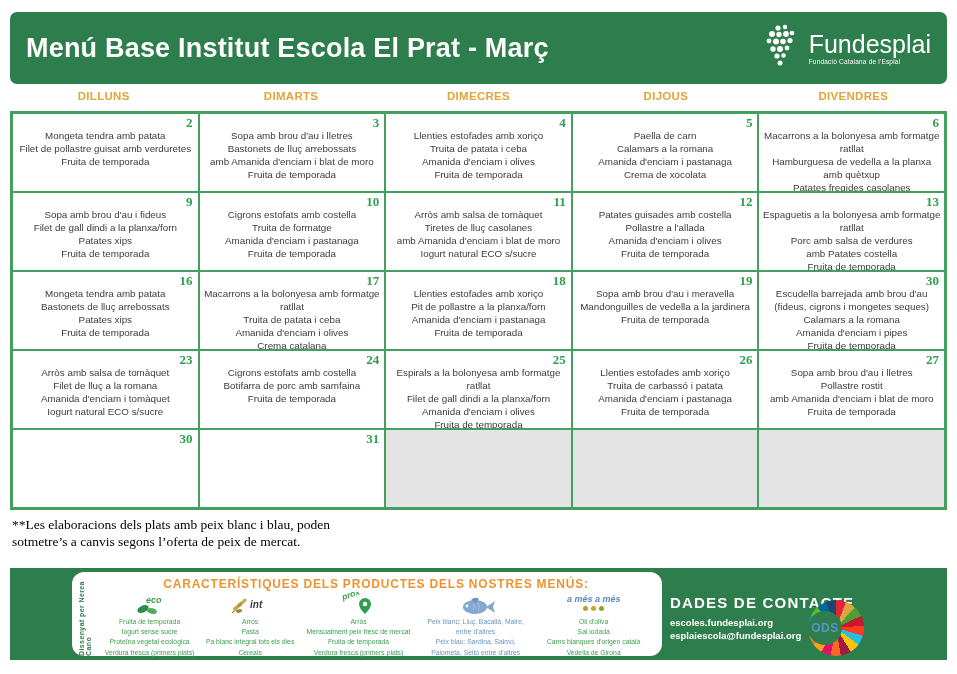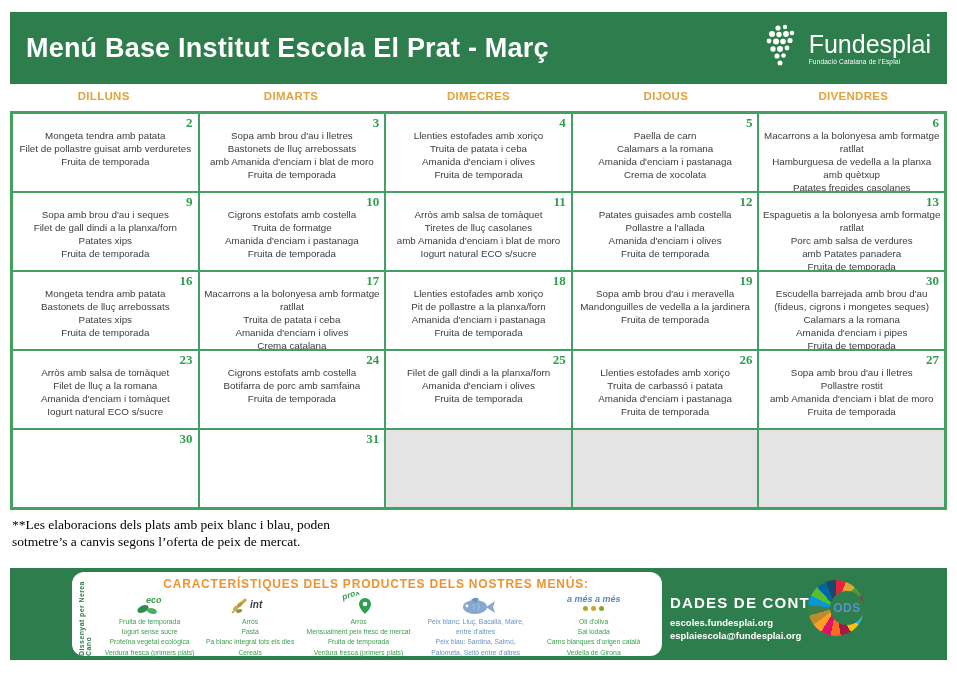--- a/index.html
+++ b/index.html
@@ -2,21 +2,21 @@
 <html><head>
 <meta charset="utf-8">
 <style>
   html,body{margin:0;padding:0;background:#fff;}
   body{width:957px;height:674px;position:relative;overflow:hidden;
        font-family:"Liberation Sans",sans-serif;}
 
   
   .header{position:absolute;left:10px;right:10px;top:12px;height:72px;
           background:#2e7d4c;display:flex;align-items:center;
-          justify-content:space-between;padding:0 16px;box-sizing:border-box;}
+          justify-content:space-between;padding:0 16px;box-sizing:border-box;border-radius:7px;}
   .header-title{color:#fff;font-size:27px;font-weight:bold;letter-spacing:.2px;}
   .logo{display:flex;align-items:center;gap:5px;}
   .logo-text .logo-name{color:#fff;font-size:25px;font-weight:normal;line-height:1;}
   .logo-text .logo-sub{color:#fff;font-size:6.5px;margin-top:1px;letter-spacing:.2px;}
 
   
   .dow-row{position:absolute;left:10px;right:10px;top:90px;display:grid;
            grid-template-columns:repeat(5,1fr);text-align:center;}
   .dow{color:#e2a33b;font-weight:bold;font-size:11.5px;letter-spacing:.3px;}
 
@@ -54,27 +54,27 @@
   .pcol .lines{font-size:6.8px;line-height:1.5;color:#3da04f;margin-top:1px;}
   .pcol.blue .lines{color:#6b94c0;}
   .pcol-label-blue{color:#5b87ba;font-weight:bold;font-style:italic;font-size:9px;}
   .dots{display:flex;justify-content:center;gap:3px;margin-top:2px;}
   .dots i{width:5px;height:5px;border-radius:50%;display:block;}
 
   .contact{position:absolute;left:660px;top:26px;color:#fff;}
   .contact-title{font-size:15px;font-weight:bold;letter-spacing:1.2px;}
   .contact-lines{font-size:9.5px;font-weight:bold;line-height:1.35;margin-top:6px;}
 
-  .sdg{position:absolute;left:798px;top:12px;width:56px;height:56px;border-radius:50%;
+  .sdg{position:absolute;left:798px;top:32px;width:56px;height:56px;border-radius:50%;
        background:conic-gradient(#e5243b 0 21deg,#dda63a 21deg 42deg,#4c9f38 42deg 64deg,
         #c5192d 64deg 85deg,#ff3a21 85deg 106deg,#26bde2 106deg 127deg,#fcc30b 127deg 148deg,
         #a21942 148deg 170deg,#fd6925 170deg 191deg,#dd1367 191deg 212deg,#fd9d24 212deg 233deg,
         #bf8b2e 233deg 254deg,#3f7e44 254deg 276deg,#0a97d9 276deg 297deg,#56c02b 297deg 318deg,
         #00689d 318deg 339deg,#19486a 339deg 360deg);
-       display:flex;align-items:center;justify-content:flex-end;}
+       display:flex;align-items:center;justify-content:flex-start;}
   .sdg-inner{width:34px;height:34px;border-radius:50%;background:#2e7d4c;
        display:flex;align-items:center;justify-content:center;
        color:#5b92c8;font-weight:bold;font-size:12px;letter-spacing:.5px;}
 </style>
 </head>
 <body>
 
 <div class="header">
   <div class="header-title">Menú Base Institut Escola El Prat - Març</div>
   <div class="logo">
@@ -144,21 +144,21 @@
       <div class="menu-line">Crema de xocolata</div>
     </div>
     <div class="cell">
       <div class="day-num">6</div>
       <div class="menu-line">Macarrons a la bolonyesa amb formatge ratllat</div>
       <div class="menu-line">Hamburguesa de vedella a la planxa amb quètxup</div>
       <div class="menu-line">Patates fregides casolanes</div>
     </div>
     <div class="cell">
       <div class="day-num">9</div>
-      <div class="menu-line">Sopa amb brou d'au i seques</div>
+      <div class="menu-line">Sopa amb brou d'au i fideus</div>
       <div class="menu-line">Filet de gall dindi a la planxa/forn</div>
       <div class="menu-line">Patates xips</div>
       <div class="menu-line">Fruita de temporada</div>
     </div>
     <div class="cell">
       <div class="day-num">10</div>
       <div class="menu-line">Cigrons estofats amb costella</div>
       <div class="menu-line">Truita de formatge</div>
       <div class="menu-line">Amanida d'enciam i pastanaga</div>
       <div class="menu-line">Fruita de temporada</div>
@@ -174,21 +174,21 @@
       <div class="day-num">12</div>
       <div class="menu-line">Patates guisades amb costella</div>
       <div class="menu-line">Pollastre a l'allada</div>
       <div class="menu-line">Amanida d'enciam i olives</div>
       <div class="menu-line">Fruita de temporada</div>
     </div>
     <div class="cell">
       <div class="day-num">13</div>
       <div class="menu-line">Espaguetis a la bolonyesa amb formatge ratllat</div>
       <div class="menu-line">Porc amb salsa de verdures</div>
-      <div class="menu-line">amb Patates panadera</div>
+      <div class="menu-line">amb Patates costella</div>
       <div class="menu-line">Fruita de temporada</div>
     </div>
     <div class="cell">
       <div class="day-num">16</div>
       <div class="menu-line">Mongeta tendra amb patata</div>
       <div class="menu-line">Bastonets de lluç arrebossats</div>
       <div class="menu-line">Patates xips</div>
       <div class="menu-line">Fruita de temporada</div>
     </div>
     <div class="cell">
@@ -226,20 +226,21 @@
       <div class="menu-line">Iogurt natural ECO s/sucre</div>
     </div>
     <div class="cell">
       <div class="day-num">24</div>
       <div class="menu-line">Cigrons estofats amb costella</div>
       <div class="menu-line">Botifarra de porc amb samfaina</div>
       <div class="menu-line">Fruita de temporada</div>
     </div>
     <div class="cell">
       <div class="day-num">25</div>
+      <div class="menu-line">Espirals a la bolonyesa amb formatge ratllat</div>
       <div class="menu-line">Filet de gall dindi a la planxa/forn</div>
       <div class="menu-line">Amanida d'enciam i olives</div>
       <div class="menu-line">Fruita de temporada</div>
     </div>
     <div class="cell">
       <div class="day-num">26</div>
       <div class="menu-line">Llenties estofades amb xoriço</div>
       <div class="menu-line">Truita de carbassó i patata</div>
       <div class="menu-line">Amanida d'enciam i pastanaga</div>
       <div class="menu-line">Fruita de temporada</div>

